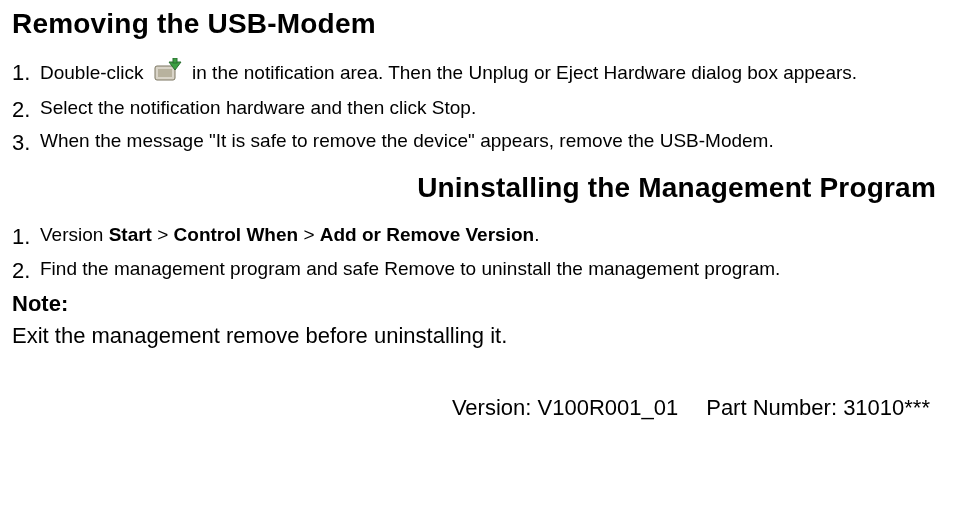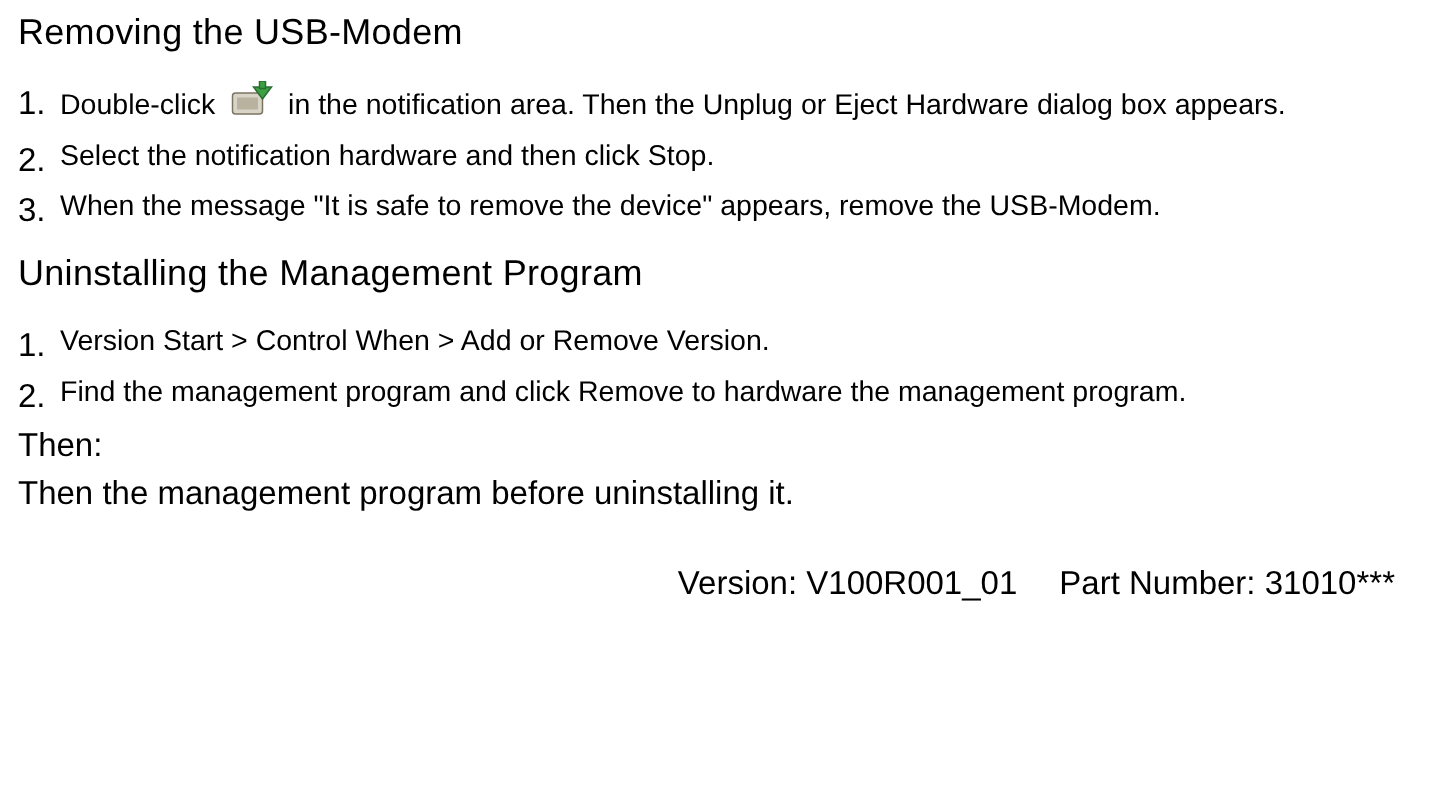--- a/index.html
+++ b/index.html
@@ -9,22 +9,22 @@
     height: 526px;
     background: #ffffff;
     font-family: Arial, Helvetica, sans-serif;
     color: #000000;
   }
   .page {
     padding: 8px 24px 0 12px;
     box-sizing: border-box;
   }
   h2.section-heading {
-    font-size: 24px;
-    font-weight: normal;
+    font-size: 28px;
+    font-weight: bold;
     margin: 0 0 18px 0;
     letter-spacing: 0.2px;
   }
   .body-text {
     font-size: 22px;
     line-height: 1.35;
     margin: 0 0 6px 0;
   }
   .list-row {
     display: flex;
@@ -41,25 +41,25 @@
   .list-body {
     font-size: 19px;
     line-height: 1.35;
     flex: 1;
   }
   .icon-box {
     display: inline-block;
     vertical-align: middle;
     margin: 0 4px;
   }
-  .bold { font-weight: normal; }
+  .bold { font-weight: bold; }
   .version-line {
     text-align: right;
     font-size: 22px;
-    margin-top: 32px;
+    margin-top: 44px;
     padding-right: 6px;
   }
   .sep { display: inline-block; width: 28px; }
 </style>
 </head>
 <body>
 
 <div class="page">
 
   <h2 class="section-heading">Removing the USB-Modem</h2>
@@ -83,34 +83,34 @@
   <div class="list-row">
     <div class="list-marker">2.</div>
     <div class="list-body">Select the notification hardware and then click Stop.</div>
   </div>
 
   <div class="list-row">
     <div class="list-marker">3.</div>
     <div class="list-body">When the message "It is safe to remove the device" appears, remove the USB-Modem.</div>
   </div>
 
-  <h2 class="section-heading" style="margin-top:14px;">Uninstalling the Management Program</h2>
+  <h2 class="section-heading" style="margin-top:14px;text-align:right;">Uninstalling the Management Program</h2>
 
   <div class="list-row">
     <div class="list-marker">1.</div>
     <div class="list-body">
       <span>Version </span><span class="bold">Start</span><span> &gt; </span><span class="bold">Control When</span><span> &gt; </span><span class="bold">Add or Remove Version</span><span>.</span>
     </div>
   </div>
 
   <div class="list-row">
     <div class="list-marker">2.</div>
-    <div class="list-body">Find the management program and click Remove to hardware the management program.</div>
+    <div class="list-body">Find the management program and safe Remove to uninstall the management program.</div>
   </div>
 
-  <p class="body-text bold" style="margin-top:2px;">Then:</p>
-  <p class="body-text" style="margin-top:-4px;">Then the management program before uninstalling it.</p>
+  <p class="body-text bold" style="margin-top:2px;">Note:</p>
+  <p class="body-text" style="margin-top:-4px;">Exit the management remove before uninstalling it.</p>
 
   <div class="version-line">
     <span>Version: V100R001_01</span><span class="sep"></span><span>Part Number: 31010***</span>
   </div>
 
 </div>
 
 </body></html>

